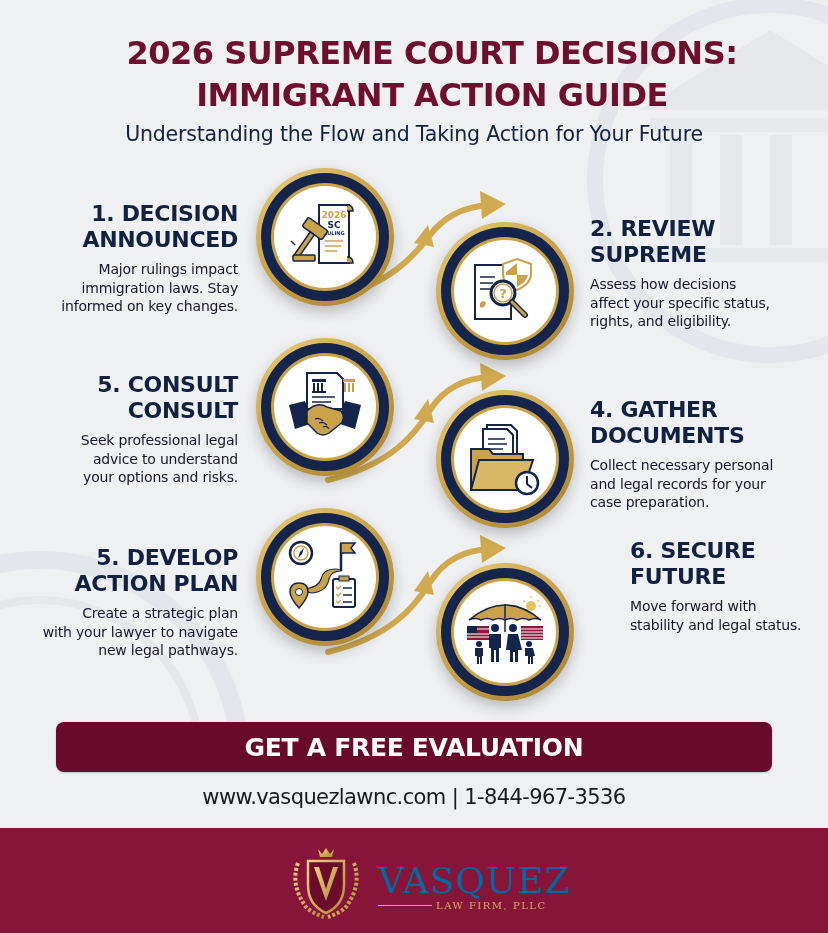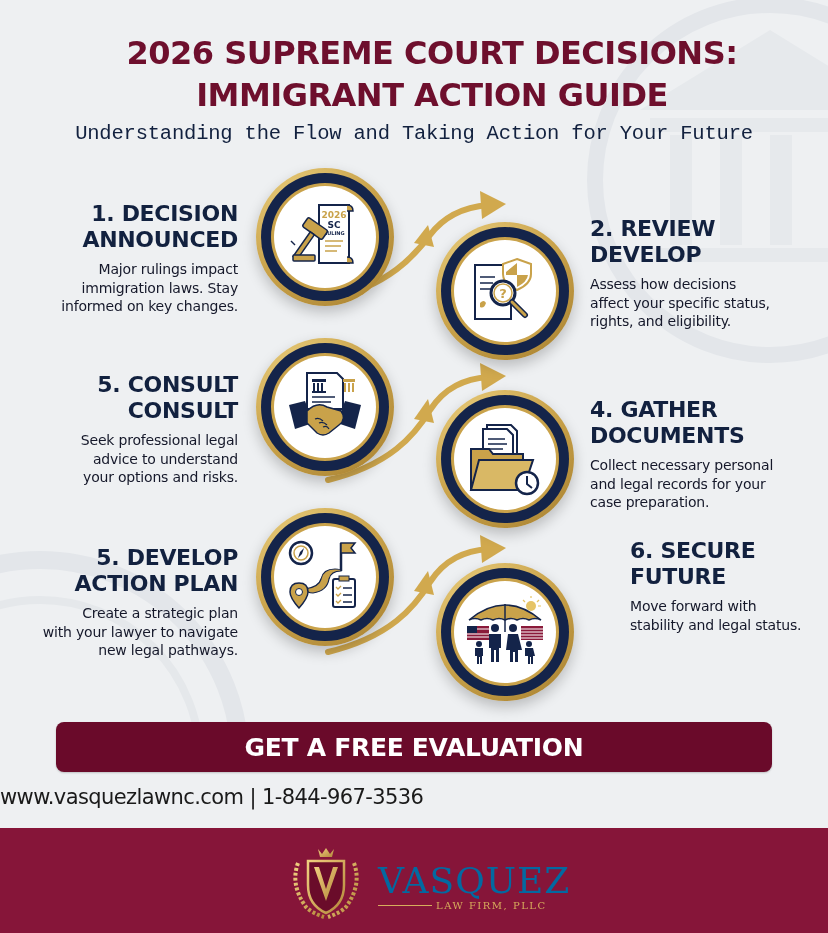--- a/index.html
+++ b/index.html
@@ -12,21 +12,21 @@
   .bg-watermark { position: absolute; pointer-events: none; }
   .title {
     position: absolute; left: 0; width: 828px; text-align: center;
     font-family: "DejaVu Sans", sans-serif; font-weight: bold;
     color: #6e0f2d; font-size: 32px; letter-spacing: -0.5px; line-height: 38px; padding-left: 36px;
   }
   .title.l1 { top: 34px; }
   .title.l2 { top: 76px; }
   .subtitle {
     position: absolute; left: 0; top: 122px; width: 828px; text-align: center;
-    color: #12213f; font-size: 20.5px; letter-spacing: -0.2px; font-family: Liberation Mono, monospace;
+    color: #12213f; font-size: 20.5px; letter-spacing: -0.2px;
   }
   .step-text { position: absolute; width: 230px; }
   .step-text.left { text-align: right; }
   .step-text.right { text-align: left; }
   .step-title {
     font-weight: bold; color: #12213f; font-size: 22px; line-height: 26px; letter-spacing: -0.3px;
   }
   .step-desc {
     margin-top: 7px; color: #15182a; font-size: 14px; line-height: 18.5px; letter-spacing: -0.2px;
   }
@@ -51,21 +51,21 @@
   .arrow { position: absolute; }
   .cta {
     position: absolute; left: 56px; top: 722px; width: 716px; height: 50px;
     background: #6a0a2a; border-radius: 8px;
     color: #ffffff; font-weight: bold; font-size: 25px; letter-spacing: -0.3px;
     display: flex; align-items: center; justify-content: center;
     box-shadow: 0 1px 2px rgba(0,0,0,0.2);
     text-align: center;
   }
   .contact {
-    position: absolute; left: 0; top: 785px; width: 828px; text-align: left;
+    position: absolute; left: 0; top: 785px; width: 828px; text-align: center;
     color: #1a1a1a; font-size: 21px; letter-spacing: -0.6px;
   }
   .footer {
     position: absolute; left: 0; top: 828px; width: 828px; height: 105px;
     background: #861539;
   }
   .logo { position: absolute; left: 288px; top: 843px; width: 260px; height: 80px; }
   .logo-name {
     position: absolute; left: 378px; top: 860px;
     font-family: "DejaVu Serif", serif; font-size: 36px; letter-spacing: 1px;
@@ -166,21 +166,21 @@
       <circle cx="38" cy="42" r="9" fill="none" stroke="#c9a24a" stroke-width="1.5"></circle>
       <text x="38" y="47" text-anchor="middle" font-family="DejaVu Sans, sans-serif" font-size="13" font-weight="bold" fill="#c9a24a">?</text>
       <line x1="47" y1="51" x2="60" y2="64" stroke="#14244a" stroke-width="6" stroke-linecap="round"></line>
       <line x1="47" y1="51" x2="60" y2="64" stroke="#c9a24a" stroke-width="3" stroke-linecap="round"></line>
     </svg>
   </div>
 </div>
 <div class="step-text right" style="left:590px;top:216px;">
   <div class="step-title">
     <div>2. REVIEW</div>
-    <div>DEVELOP</div>
+    <div>SUPREME</div>
   </div>
   <div class="step-desc">
     <div>Assess how decisions</div>
     <div>affect your specific status,</div>
     <div>rights, and eligibility.</div>
   </div>
 </div>
 
 <div class="step-text left" style="left:8px;top:372px;">
   <div class="step-title">

